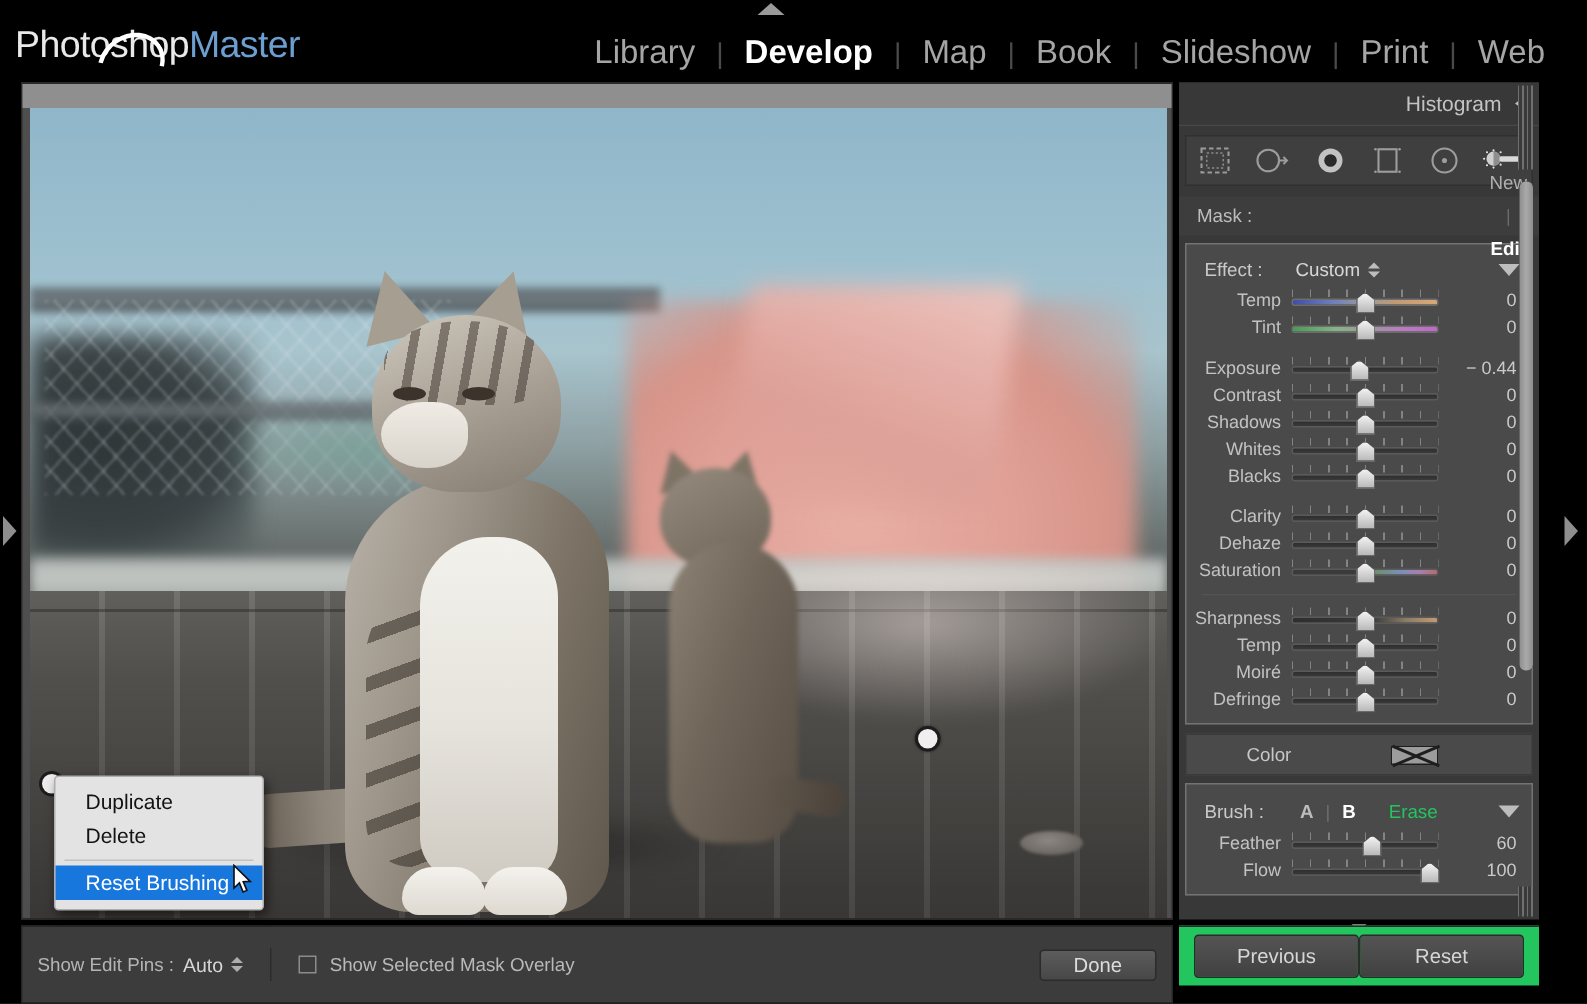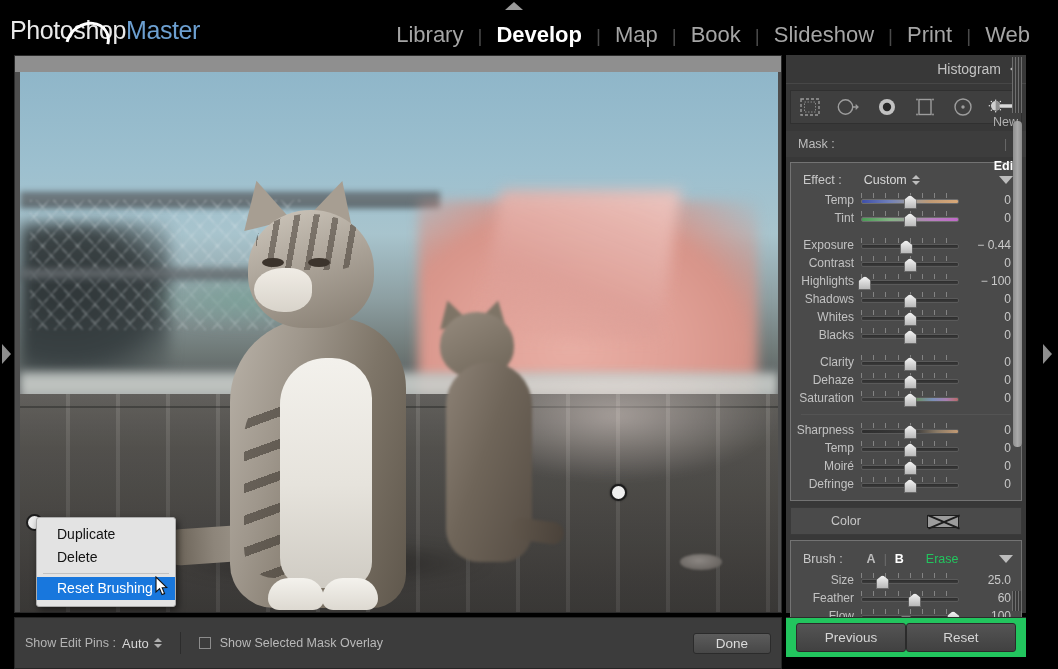--- a/index.html
+++ b/index.html
@@ -574,29 +574,20 @@
       <div class="srow">
         <span class="sname">Contrast</span>
         <span class="strack">
           <span class="sticks"></span>
           <span class="sbar"></span>
           <span class="shandle" style="left:50%"></span>
         </span>
         <span class="sval">0</span>
       </div>
       <div class="srow">
-        <span class="sname">Highlights</span>
-        <span class="strack">
-          <span class="sticks"></span>
-          <span class="sbar"></span>
-          <span class="shandle" style="left:4%"></span>
-        </span>
-        <span class="sval">− 100</span>
-      </div>
-      <div class="srow">
         <span class="sname">Shadows</span>
         <span class="strack">
           <span class="sticks"></span>
           <span class="sbar"></span>
           <span class="shandle" style="left:50%"></span>
         </span>
         <span class="sval">0</span>
       </div>
       <div class="srow">
         <span class="sname">Whites</span>
@@ -695,29 +686,20 @@
     <div class="section">
       <div class="brushrow">
         <span class="brush-label">Brush :</span>
         <span class="brush-a">A</span>
         <span class="brush-bar">|</span>
         <span class="brush-b">B</span>
         <span class="brush-erase">Erase</span>
         <span class="effect-tri"></span>
       </div>
       <div class="srow">
-        <span class="sname">Size</span>
-        <span class="strack">
-          <span class="sticks"></span>
-          <span class="sbar"></span>
-          <span class="shandle" style="left:22%"></span>
-        </span>
-        <span class="sval">25.0</span>
-      </div>
-      <div class="srow">
         <span class="sname">Feather</span>
         <span class="strack">
           <span class="sticks"></span>
           <span class="sbar"></span>
           <span class="shandle" style="left:55%"></span>
         </span>
         <span class="sval">60</span>
       </div>
       <div class="srow">
         <span class="sname">Flow</span>

